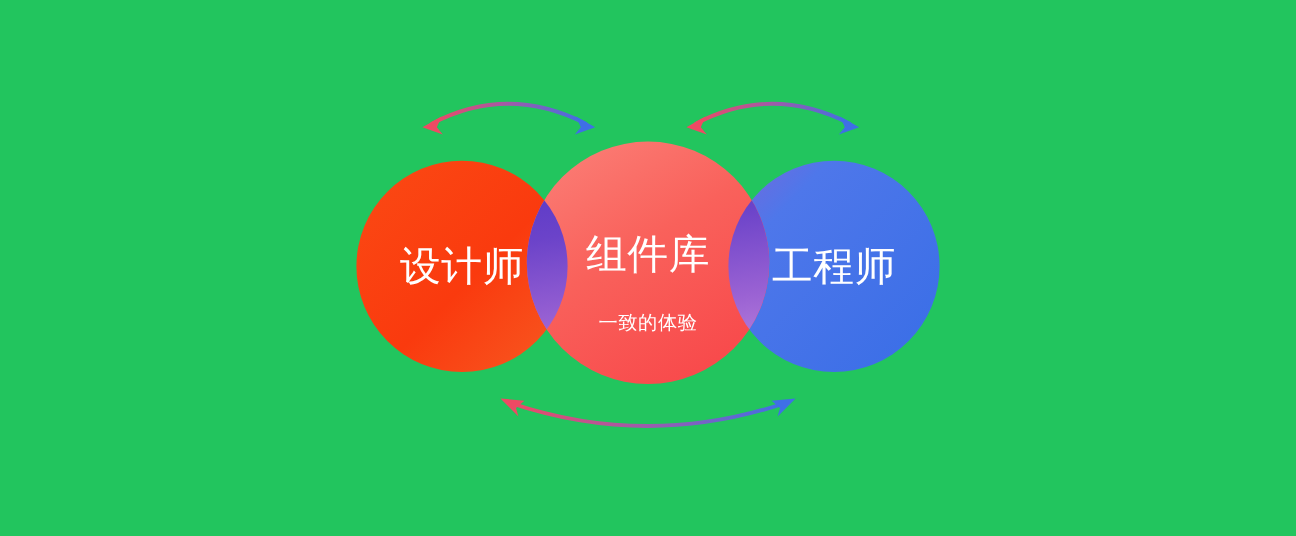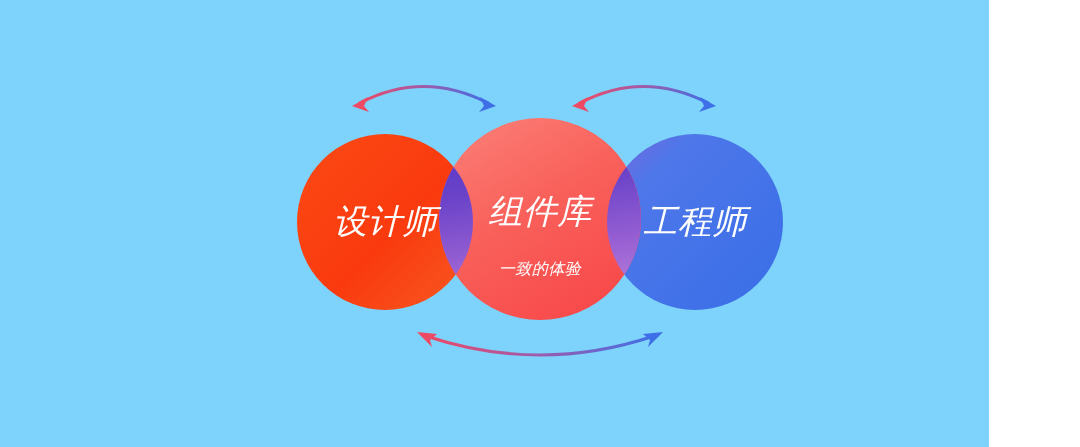--- a/index.html
+++ b/index.html
@@ -6,25 +6,24 @@
   html, body {
     margin: 0;
     padding: 0;
     background: #ffffff;
   }
   body {
     font-family: "Liberation Sans", "DejaVu Sans", sans-serif;
   }
   #stage {
     position: relative;
-    width: 989px;
+    width: 1080px;
     height: 447px;
-    background: #7dd3fc;
+    background: #22c55e;
     overflow: hidden;
-    font-style: italic;
   }
   #venn-svg {
     position: absolute;
     left: 0;
     top: 0;
     width: 1080px;
     height: 447px;
     display: block;
   }
   .circle-label {

